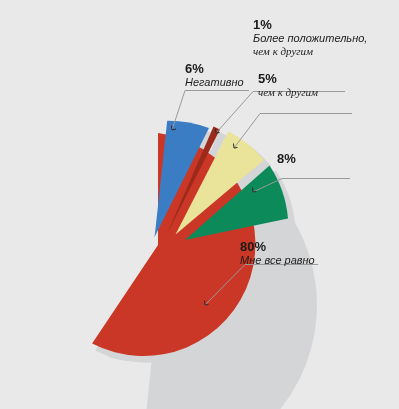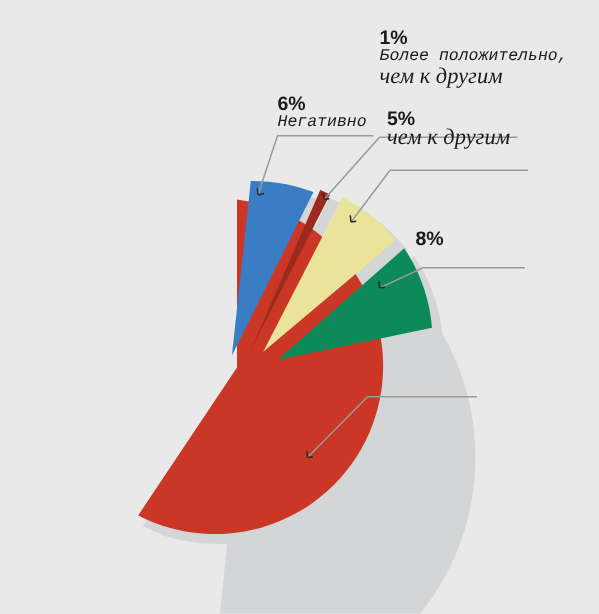--- a/index.html
+++ b/index.html
@@ -34,31 +34,31 @@
   .lbl .pct {
     font-family: "Liberation Sans", sans-serif;
     font-weight: bold;
     font-size: 13px;
     color: #1b1b1b;
     line-height: 14px;
     letter-spacing: 0px;
     display: block;
   }
   .lbl .desc {
-    font-family: Liberation Mono, monospace;
+    font-family: Liberation Sans, sans-serif;
     font-style: italic;
     font-size: 11px;
     color: #1b1b1b;
     line-height: 13px;
     display: block;
   }
   .lbl .desc2 {
     font-family: "Liberation Serif", serif;
     font-style: italic;
-    font-size: 15px;
+    font-size: 11px;
     color: #1b1b1b;
     line-height: 13px;
     display: block;
   }
   #lbl-neg      { left: 185px; top: 62px; }
   #lbl-morepos  { left: 253px; top: 18px; }
   #lbl-moreneg  { left: 258px; top: 72px; }
   #lbl-pos      { left: 277px; top: 152px; }
   #lbl-dontcare { left: 240px; top: 240px; }
 </style>
@@ -129,14 +129,18 @@
 
   <div class="lbl" id="lbl-moreneg">
     <span class="pct">5%</span>
     <span class="desc2">чем к другим</span>
   </div>
 
   <div class="lbl" id="lbl-pos">
     <span class="pct">8%</span>
   </div>
 
+  <div class="lbl" id="lbl-dontcare">
+    <span class="pct">80%</span>
+    <span class="desc">Мне все равно</span>
+  </div>
 
 </div>
 
 </body></html>

